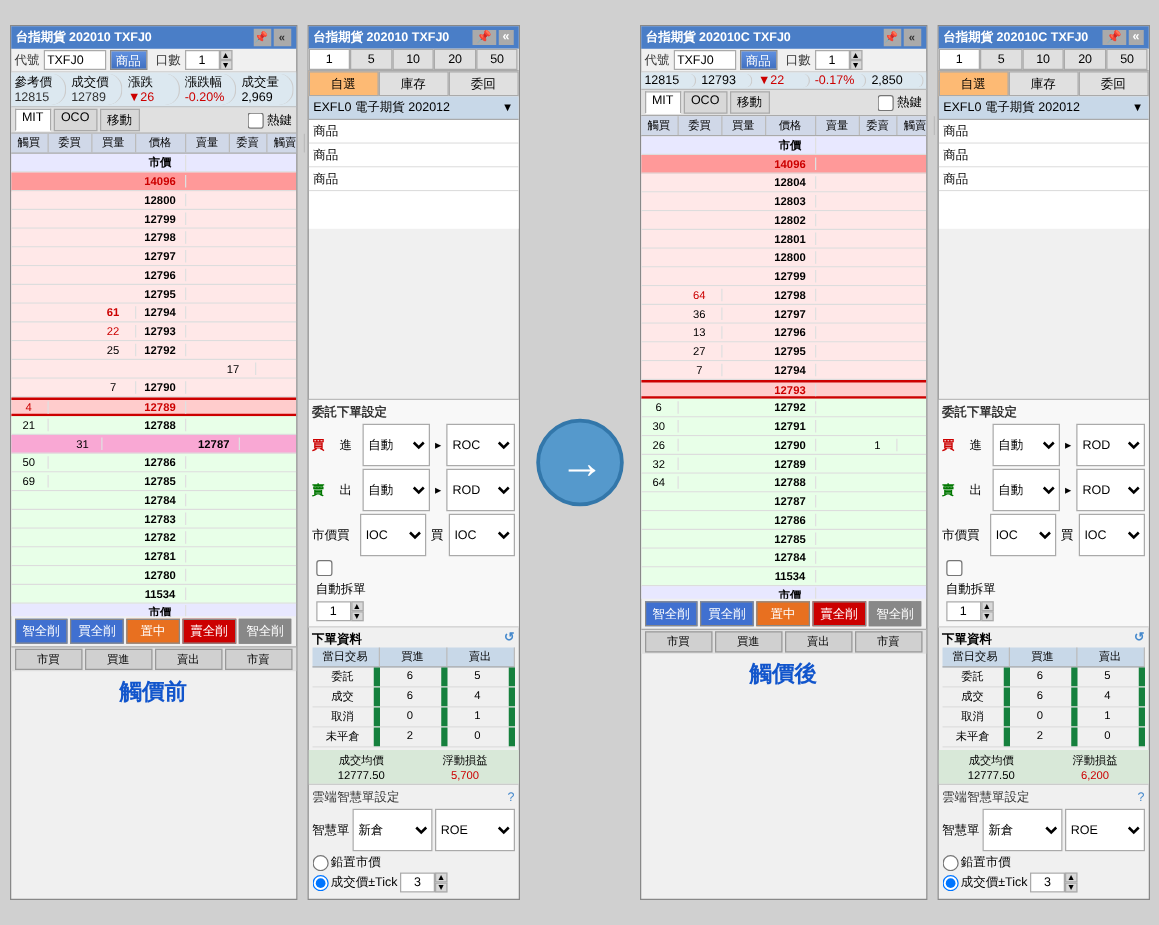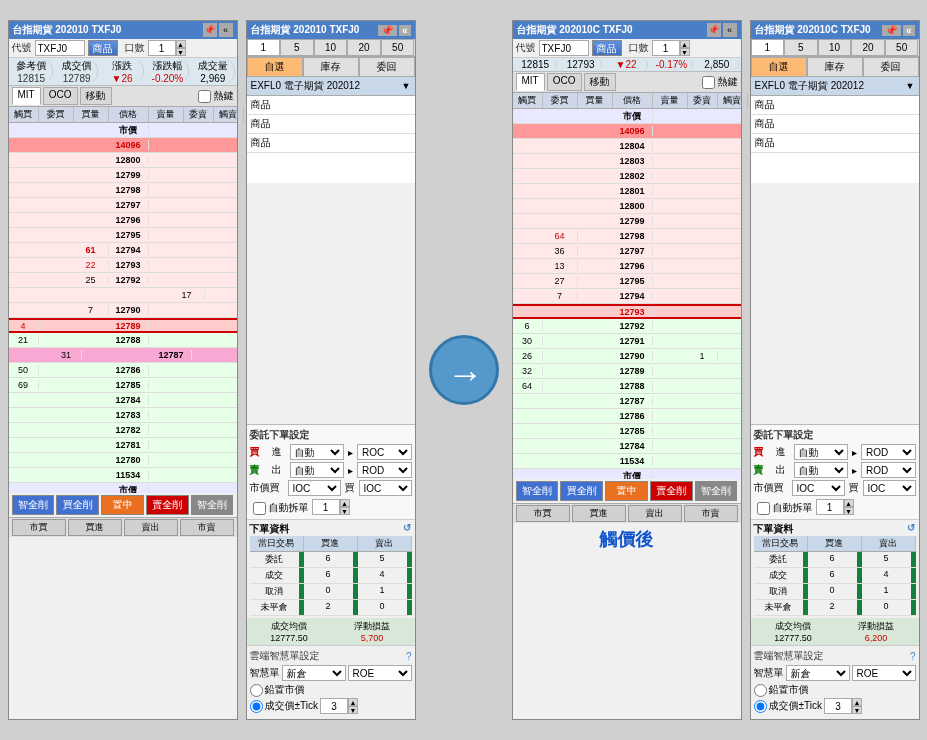--- a/index.html
+++ b/index.html
@@ -70,21 +70,20 @@
     .ref-row {
       display: flex;
       font-size: 10px;
       background: #dce8f0;
       padding: 1px 2px;
       border-bottom: 1px solid #bbb;
       gap: 3px;
     }
     .ref-cell {
       flex: 1;
-      text-align: center;
       border-right: 1px solid #ccc;
       padding: 0 1px;
       border-radius: 12px;
     }
     .ref-val { color: #333; }
     .red { color: #cc0000; }
     .tab-row {
       display: flex;
       background: #e0e0e0;
       border-bottom: 1px solid #aaa;
@@ -199,21 +198,21 @@
       display: flex;
       align-items: center;
       gap: 2px;
       margin-bottom: 2px;
     }
     .op-select {
       flex: 1;
       background: white;
       border: 1px solid #aaa;
       font-size: 10px;
-      height: 16px;
+      height: 34px;
     }
     .trade-info {
       padding: 2px 3px;
     }
     .ti-header {
       display: flex;
       background: #c8d8e8;
       font-size: 9px;
       border-bottom: 1px solid #aaa;
     }
@@ -306,24 +305,25 @@
     .bottom-label {
       text-align: center;
       font-size: 18px;
       font-weight: bold;
       color: #1155cc;
       padding: 4px 0;
     }
     
     .checkbox-row {
       display: flex;
-      align-items: flex-end;
+      align-items: flex-start;
       gap: 3px;
       padding: 1px 3px;
       font-size: 10px;
+      flex-direction: column;
     }
     
     .num-input-wrap {
       display: flex;
       align-items: center;
     }
     .num-input {
       width: 28px;
       background: white;
       border: 1px solid #aaa;
@@ -667,20 +667,21 @@
         <div class="bbtn bbtn-orange">置中</div>
         <div class="bbtn bbtn-red">賣全削</div>
         <div class="bbtn bbtn-gray">智全削</div>
       </div>
       <div class="footer-row">
         <div class="footer-btn">市買</div>
         <div class="footer-btn">買進</div>
         <div class="footer-btn">賣出</div>
         <div class="footer-btn">市賣</div>
       </div>
+      <div class="bottom-label">觸價前</div>
     </div>
   </div>
 
   <div class="order-panel" style="height:700px;">
 
     <div class="op-title">
       <span style="font-size:10px;">台指期貨 202010 TXFJ0</span>
       <div style="display:flex; gap:2px;">
         <span style="background:#aaa; padding:0 3px; font-size:10px; cursor:pointer;">📌</span>
         <span style="background:#aaa; padding:0 3px; font-size:10px; cursor:pointer;">«</span>

